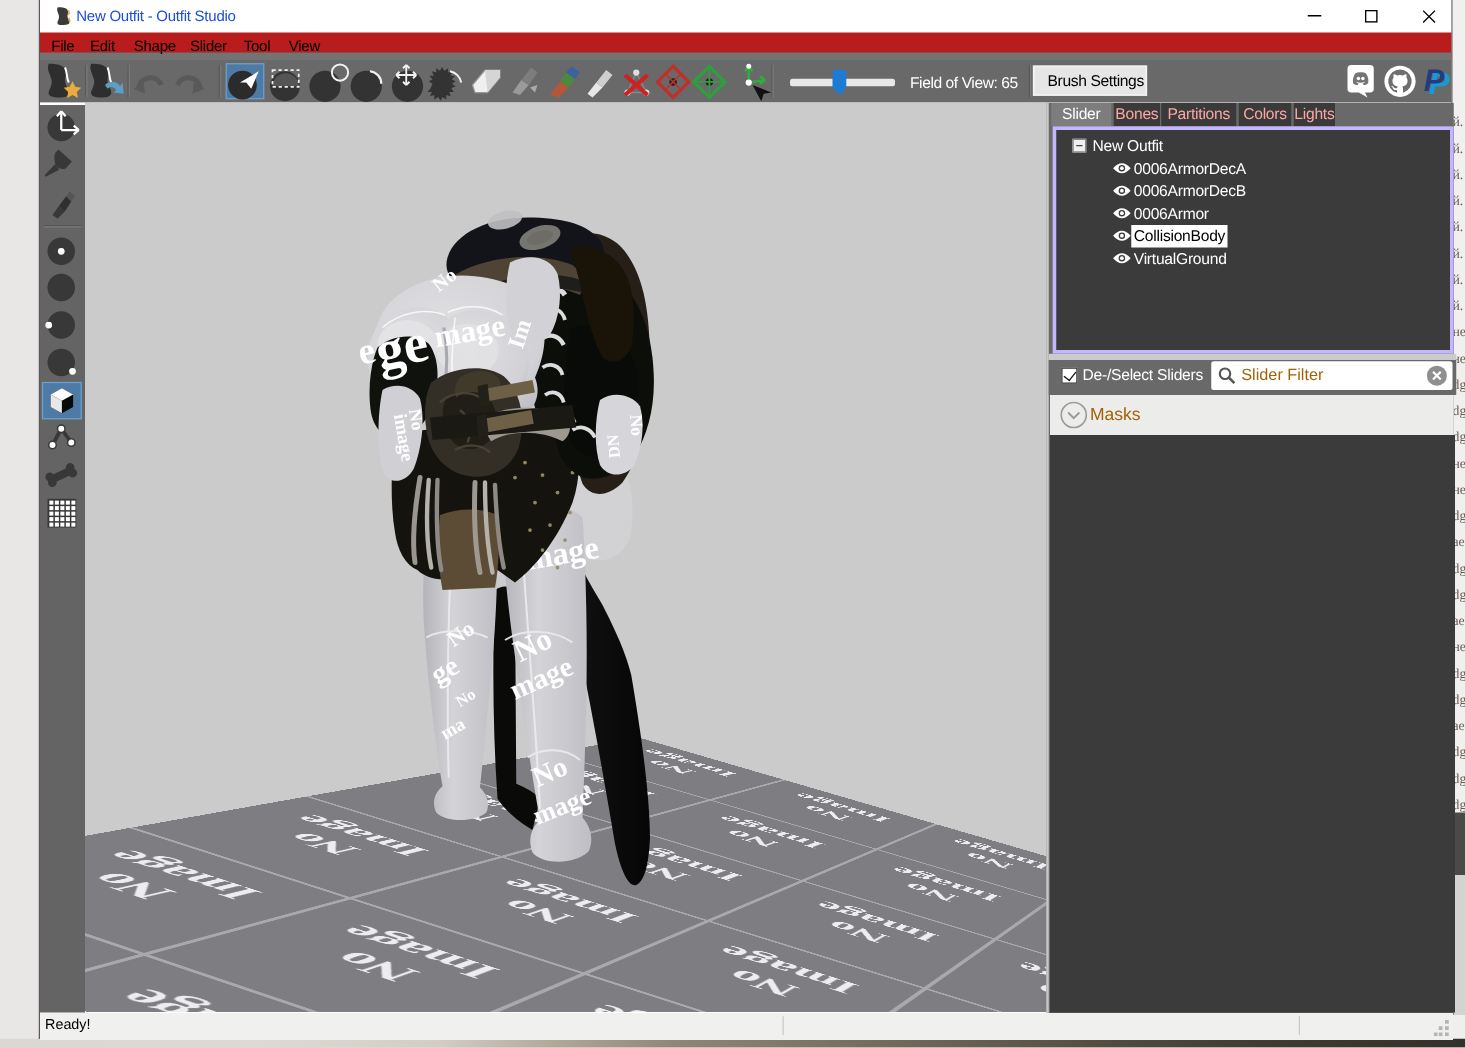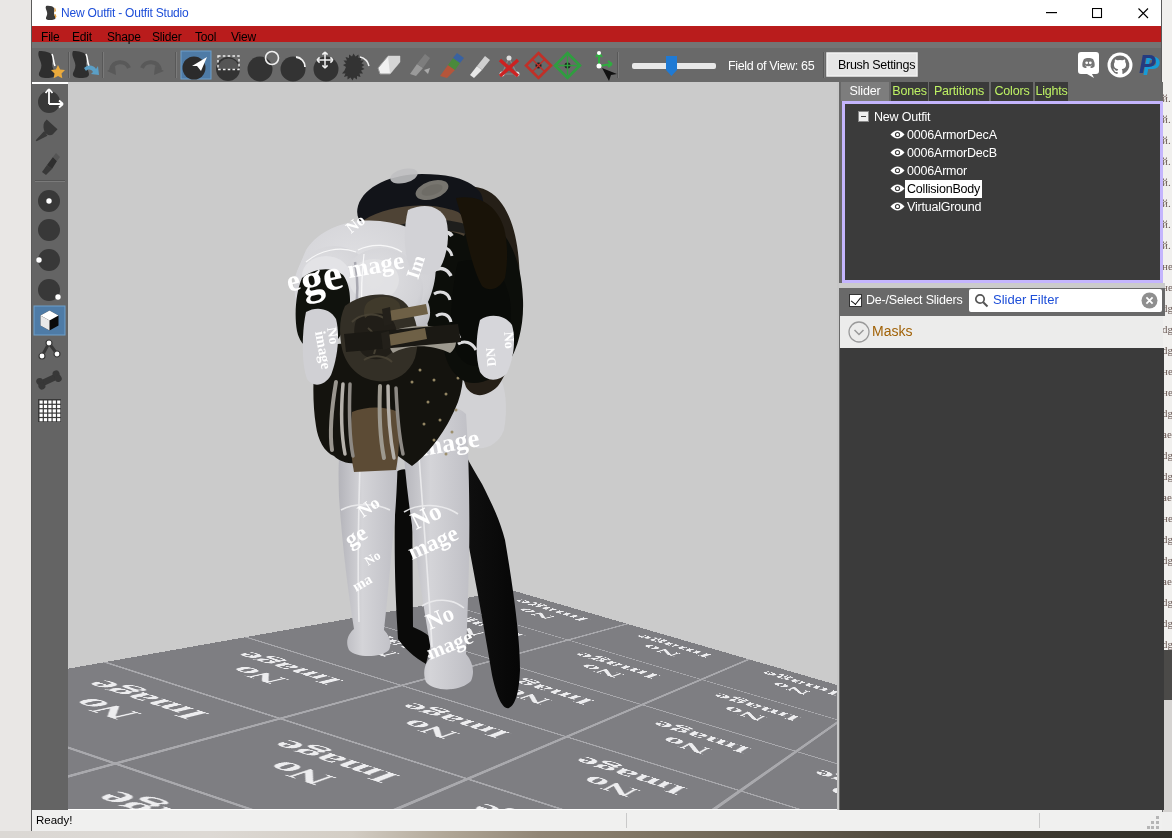--- a/index.html
+++ b/index.html
@@ -44,21 +44,21 @@
   transform-origin:0 0;
   transform: matrix3d(0.538062,0.123604,0,-0.0000874,-0.526063,-0.179366,0,-0.000465,0,0,1,0,443.000000,508.000000,0,1.000000);
   background:#7e7e82; }
 .tile { position:absolute; width:200px; height:200px; border-left:4px solid #a9a9ad; border-top:4px solid #a9a9ad;
   color:#ededef; font-family:"Liberation Serif",serif; font-size:44px; font-weight:bold; text-align:center; line-height:48px;
   transform:rotate(180deg); padding-top:70px; }
 
 
 #rpanel { left:805px; top:82px; width:326px; height:730px; background:#696969; }
 .tabs { position:absolute; left:0; top:0; height:19px; font-size:12.5px; letter-spacing:-0.2px; }
-.tab { position:absolute; top:0; height:19px; text-align:center; line-height:19px; background:#3a3a3a; color:#bef264; }
+.tab { position:absolute; top:0; height:19px; text-align:center; line-height:19px; background:#3a3a3a; color:#fca5a5; }
 .tab.sel { background:#7d7d7d; color:#fff; }
 #tree { position:absolute; left:3px; top:19px; width:321px; height:182px; background:#3b3b3b; border:3px solid #c4b5fd; color:#fff; font-size:12.5px; letter-spacing:-0.2px; }
 .trow { position:absolute; left:0; height:18px; line-height:18px; white-space:nowrap; }
 .trow .eye { position:absolute; left:0; top:3px; }
 .tlabel { position:absolute; left:17px; top:0; }
 .tlabel.sel { background:#fff; color:#000; padding:0 2px; margin-left:-2px; }
 .collapse { position:absolute; left:0; top:3px; width:11px; height:11px; background:#f0f0f0; border:1px solid #888; }
 .collapse::after { content:""; position:absolute; left:2px; top:4px; width:5px; height:1px; background:#444; }
 #gap1 { position:absolute; left:0; top:201px; width:326px; height:5px; background:#cbcbcb; }
 #desel { position:absolute; left:0; top:206px; width:326px; height:28px; background:#696969; color:#fff; font-size:12.5px; letter-spacing:-0.2px; }
@@ -542,21 +542,21 @@
     <div id="gap1"></div>
     <div id="desel">
       <span class="cb"></span>
       <span style="position:absolute;left:27px;top:5px;">De-/Select Sliders</span>
     </div>
     <div id="sfilter">
       <svg style="position:absolute;left:5px;top:4px;" width="15" height="15" viewBox="0 0 15 15">
           <circle cx="6" cy="6" r="4.2" fill="none" stroke="#555" stroke-width="1.7"></circle>
           <line x1="9.2" y1="9.2" x2="13.5" y2="13.5" stroke="#555" stroke-width="2"></line>
         </svg>
-      <span style="position:absolute;left:24px;top:3px;color:#1d4ed8;font-size:13px;">Slider Filter</span>
+      <span style="position:absolute;left:24px;top:3px;color:#a16207;font-size:13px;">Slider Filter</span>
       <span class="xbtn"><svg width="17" height="17" viewBox="0 0 17 17">
             <circle cx="8.5" cy="8.5" r="8" fill="#8f8f8f"></circle>
             <path d="M5.4 5.4 L11.6 11.6 M11.6 5.4 L5.4 11.6" stroke="#fff" stroke-width="1.8"></path>
           </svg></span>
     </div>
     <div id="masks">
       <svg style="position:absolute;left:8px;top:5px;" width="22" height="22" viewBox="0 0 22 22">
           <circle cx="11" cy="11" r="10" fill="none" stroke="#9a9a9a" stroke-width="1.3"></circle>
           <path d="M6.5 9 L11 13.5 L15.5 9" fill="none" stroke="#9a9a9a" stroke-width="1.5"></path>
         </svg>

